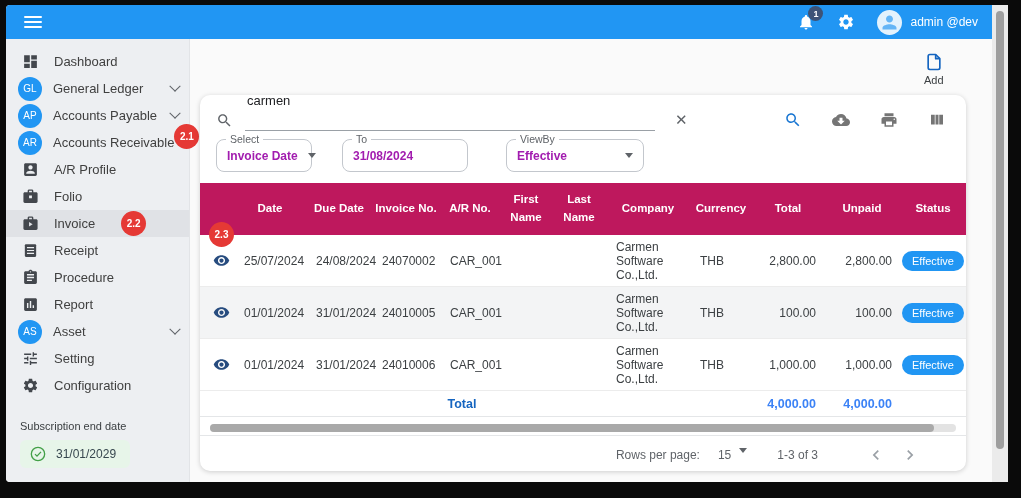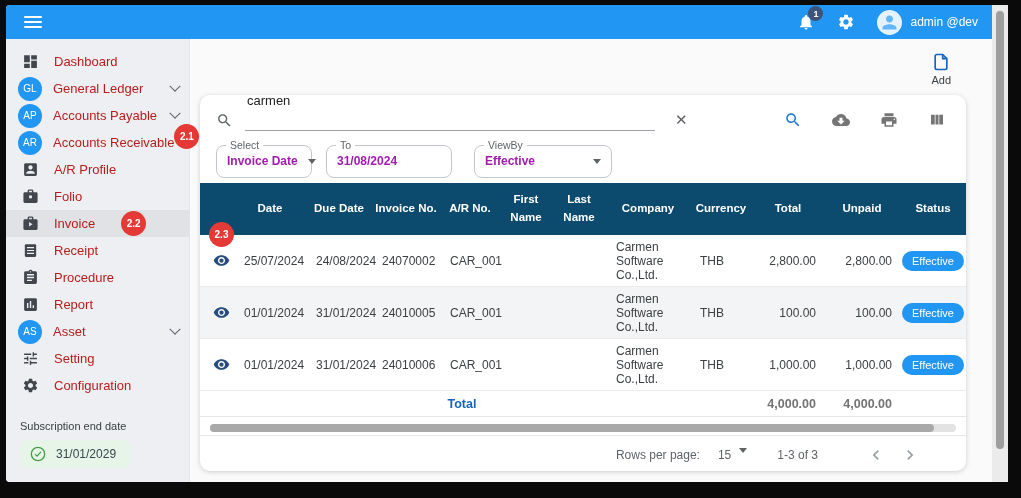--- a/index.html
+++ b/index.html
@@ -23,81 +23,81 @@
   
   .body { flex:1; display:flex; min-height:0; }
 
   
   .sidebar { width:184px; background:#edeff2; border-right:1px solid #e2e4e7; display:flex; flex-direction:column; padding-top:9px; flex:none; }
   .sitem { height:27px; display:flex; align-items:center; padding:0 10px 0 15px; cursor:pointer; flex:none; position:relative; }
   .sitem.active { background:#e0e2e6; }
   .s-ic { width:19px; height:19px; color:#43474d; flex:none; display:flex; align-items:center; justify-content:center; }
   .s-ic svg { width:17px; height:17px; display:block; }
   .s-circle { width:24px; height:24px; border-radius:50%; background:#2196f3; color:#fff; font-size:10px; font-weight:normal; display:flex; align-items:center; justify-content:center; flex:none; margin-left:-3px; }
-  .s-label { font-size:13px; color:#b91c1c; margin-left:14px; white-space:nowrap; }
+  .s-label { font-size:13px; color:#404040; margin-left:14px; white-space:nowrap; }
   .s-circle + .s-label { margin-left:11px; }
   .chev { margin-left:auto; width:8px; height:8px; border-right:1.6px solid #5f6368; border-bottom:1.6px solid #5f6368; transform:rotate(45deg) translate(-2px,-2px); flex:none; }
   .rbadge { background:#e53935; color:#fff; font-size:10px; font-weight:bold; width:25px; height:25px; border-radius:50%; display:flex; align-items:center; justify-content:center; flex:none; }
   .rbadge.ar { margin-left:auto; transform:translateY(-6px); }
   .rbadge.inv { margin-left:26px; }
   .sub-box { margin-top:auto; padding:10px 14px 14px 14px; }
   .sub-label { font-size:11px; color:#3c4043; }
   .sub-pill { margin-top:8px; display:inline-flex; align-items:center; gap:10px; background:#e7f5e9; border-radius:6px; padding:6px 14px 6px 10px; }
   .sub-pill svg { width:16px; height:16px; color:#43a047; }
   .sub-date { font-size:12px; color:#37474f; }
 
   
   .content { flex:1; position:relative; min-width:0; }
-  .add-btn { position:absolute; top:13px; right:41px; display:flex; flex-direction:column; align-items:flex-end; cursor:pointer; }
+  .add-btn { position:absolute; top:13px; right:48px; display:flex; flex-direction:column; align-items:flex-start; cursor:pointer; }
   .add-btn svg { width:20px; height:20px; color:#1565c0; }
   .add-label { font-size:11px; color:#3c4043; margin-top:2px; }
 
   .card { position:absolute; left:10px; right:26px; top:56px; height:376px; background:#fff; border-radius:10px; box-shadow:0 1px 5px rgba(0,0,0,.18); display:flex; flex-direction:column; overflow:hidden; }
 
   
   .search-row { height:42px; display:flex; align-items:flex-end; padding:0 20px 6px 16px; flex:none; }
   .sr-mag { width:17px; height:17px; color:#5f6368; margin-bottom:2px; }
   .sr-mag svg { width:17px; height:17px; display:block; }
   .search-field { width:410px; margin-left:12px; border-bottom:1px solid #9aa0a6; font-size:13px; color:#202124; padding:0 2px 22px 2px; }
   .clear-x { margin-left:20px; color:#5f6368; font-size:15px; cursor:pointer; margin-bottom:2px; }
   .clear-x::before { content:"✕"; }
   .search-row .spacer { flex:1; }
   .act-ic { width:18px; height:18px; color:#757575; margin-left:30px; cursor:pointer; margin-bottom:2px; }
   .act-ic svg { width:18px; height:18px; display:block; }
   .act-ic.blue { color:#1976d2; }
 
   
-  .filter-row { height:46px; display:flex; align-items:center; padding:2px 16px 0 16px; flex:none; }
+  .filter-row { height:46px; display:flex; align-items:flex-start; padding:2px 16px 0 16px; flex:none;gap:16px; }
   .ffield { position:relative; height:33px; border:1px solid #c3c7cd; border-radius:8px; display:flex; align-items:center; padding:0 10px; background:#fff; }
   .ffield .flabel { position:absolute; top:-7px; left:9px; background:#fff; padding:0 4px; font-size:10.5px; color:#5f6368; }
   .fvalue { font-size:12px; font-weight:bold; color:#a21caf; white-space:nowrap; }
   .caret { width:0; height:0; border-left:4.5px solid transparent; border-right:4.5px solid transparent; border-top:5px solid #5f6368; margin-left:10px; }
   .f-select { width:96px; }
   .f-from { width:126px; margin-left:28px; }
   .f-to   { width:126px; margin-left:14px; }
   .f-view { width:138px; margin-left:22px; justify-content:space-between; }
 
   
   .tbl { flex:1; display:flex; flex-direction:column; min-height:0; }
   .tgrid { display:grid; grid-template-columns:34px 72px 66px 68px 60px 52px 54px 84px 62px 72px 76px 1fr; align-items:center; }
-  .thead { background:#0c4a6e; min-height:52px; flex:none; }
+  .thead { background:#be185d; min-height:52px; flex:none; }
   .th { color:#fff; font-size:11.5px; font-weight:bold; text-align:center; line-height:1.55; padding:4px 2px; }
   .rows-wrap { position:relative; flex:none; }
   .trow { min-height:52px; border-bottom:1px solid #ececec; background:#fff; }
   .trow.alt { background:#f3f4f5; }
   .td { font-size:12px; color:#3c4043; padding:4px 2px 4px 10px; }
   .td.num { text-align:right; padding:4px 8px 4px 2px; }
   .td.ctr { text-align:center; padding:4px 2px; }
   .eye-cell { display:flex; justify-content:center; cursor:pointer; }
   .eye-cell svg { width:17px; height:17px; color:#274c7f; display:block; }
   .status-pill { display:inline-block; background:#2196f3; color:#fff; font-size:11px; border-radius:12px; padding:4px 10px; }
   .row-badge { position:absolute; top:-13px; left:9px; z-index:3; }
   .summary { min-height:26px; border-bottom:1px solid #e4e6e8; flex:none; }
   .sum-label { grid-column:2 / 9; text-align:center; font-size:12.5px; font-weight:bold; color:#1565c0; }
-  .sum-val { font-size:12.5px; font-weight:bold; color:#737373; text-align:right; padding-right:8px; }
+  .sum-val { font-size:12.5px; font-weight:bold; color:#3b82f6; text-align:right; padding-right:8px; }
   .sum-val.total { grid-column:10; }
   .sum-val.unpaid { grid-column:11; }
 
   
   .hscroll { height:14px; margin:4px 10px 0 10px; position:relative; flex:none; }
   .hscroll .track { position:absolute; left:0; right:0; top:3px; height:8px; background:#e3e3e3; border-radius:4px; }
   .hscroll .thumb { position:absolute; left:0; width:97%; top:3px; height:8px; background:#a9a9a9; border-radius:4px; cursor:pointer; }
 
   
   .tfoot { border-top:1px solid #e4e6e8; height:38px; display:flex; align-items:center; justify-content:flex-end; padding-right:46px; gap:0; font-size:12px; color:#5f6368; flex:none; margin-top:auto; }

